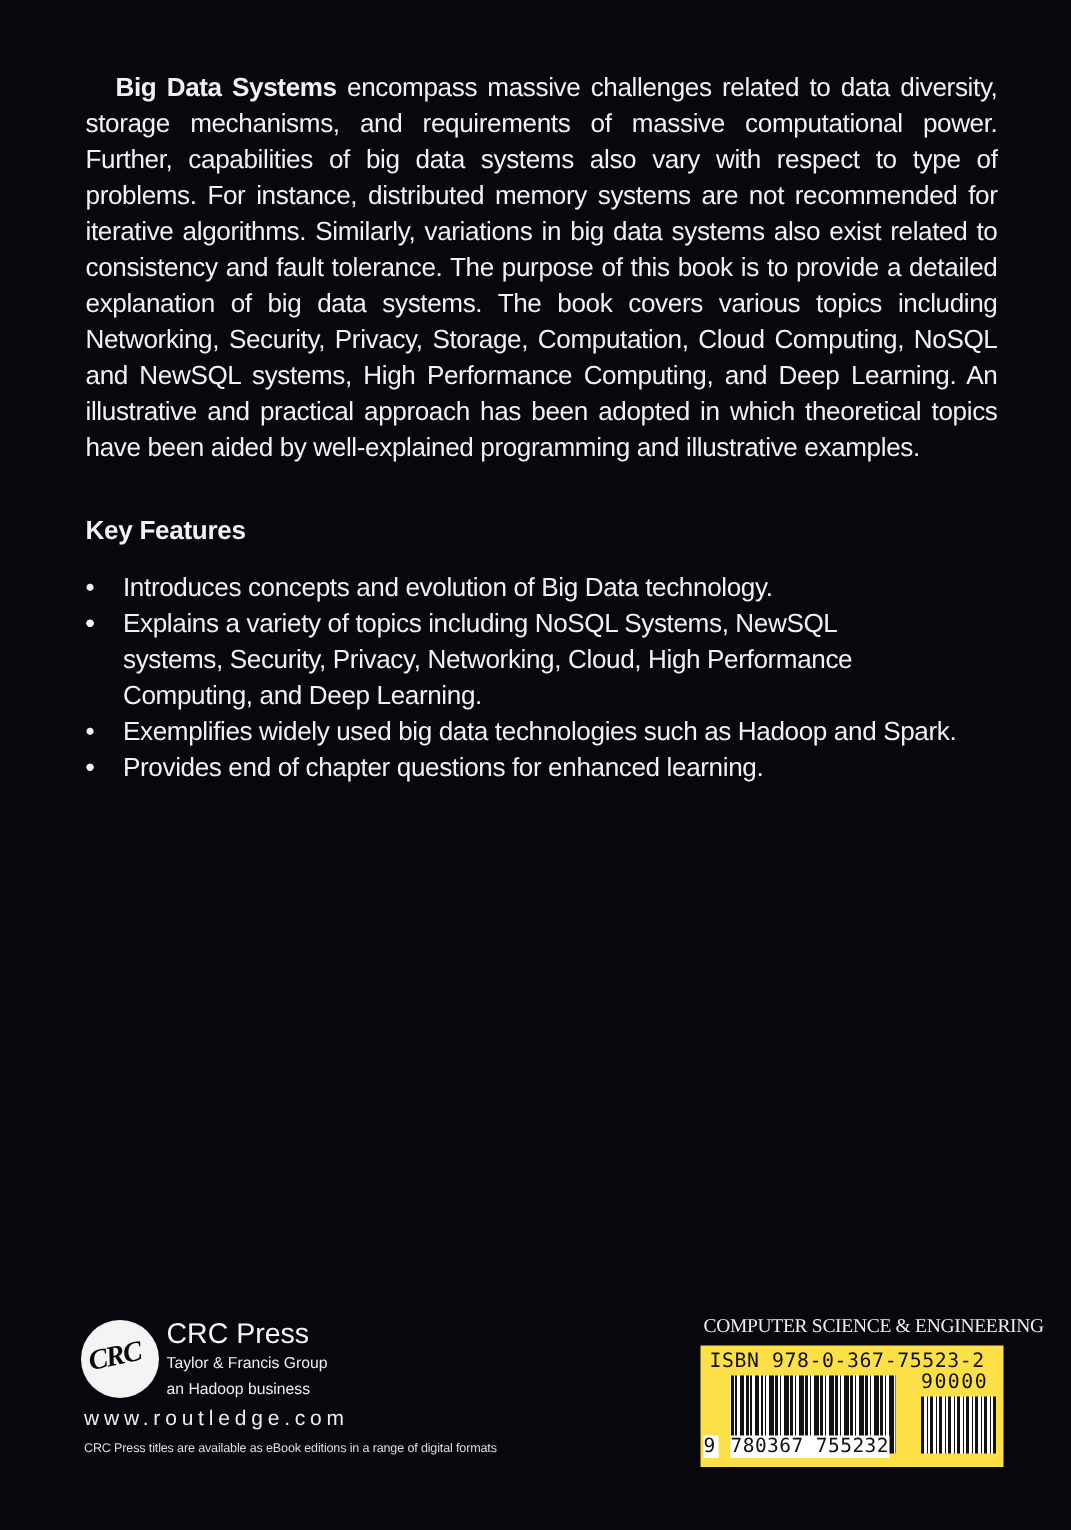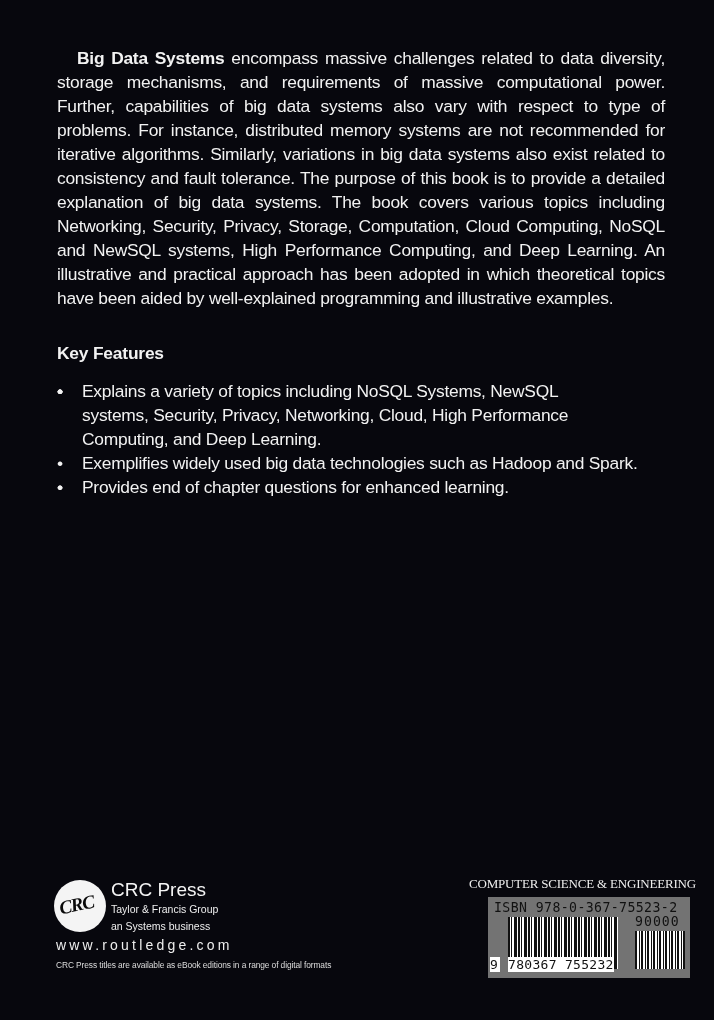--- a/index.html
+++ b/index.html
@@ -11,51 +11,51 @@
   ul.features li { position:relative; padding-left:25px; margin-bottom:0; }
   ul.features li .bullet { position:absolute; left:0; top:0; }
   .logo { position:absolute; left:54px; top:880px; width:52px; height:52px; border-radius:50%; background:#f4f4f4; }
   .logo span { position:absolute; left:5px; top:14px; color:#0a0a0a; font-family:"Liberation Serif", serif; font-style:italic; font-weight:bold; font-size:19px; transform:rotate(-12deg); letter-spacing:-1px; }
   .pub-name { position:absolute; left:111px; top:879px; font-size:19px; color:#f4f4f4; }
   .pub-group { position:absolute; left:111px; top:903px; font-size:10.5px; font-weight:normal; color:#eee; }
   .pub-inf { position:absolute; left:111px; top:920px; font-size:10.5px; color:#eee; }
   .pub-url { position:absolute; left:56px; top:937px; font-size:14px; letter-spacing:3.2px; color:#eee; }
   .pub-note { position:absolute; left:56px; top:960px; font-size:8.4px; color:#ddd; letter-spacing:-0.1px; }
   .subject { position:absolute; left:469px; top:876px; font-size:13px; color:#eee; letter-spacing:-0.2px;font-family:Liberation Serif, serif; }
-  .barcode-box { position:absolute; left:488px; top:897px; width:202px; height:81px; background:#737373; color:#111; font-family:"DejaVu Sans Mono", monospace; }
+  .barcode-box { position:absolute; left:467px; top:897px; width:202px; height:81px; background:#fde047; color:#111; font-family:"DejaVu Sans Mono", monospace; }
   .isbn { position:absolute; left:6px; top:3px; font-size:13.2px; letter-spacing:0.4px; }
   .bars { position:absolute; left:20px; top:20px; width:110px; height:52px; background:repeating-linear-gradient(90deg,#111 0 2px,#fff 2px 3px,#111 3px 4px,#fff 4px 6px,#111 6px 9px,#fff 9px 10px); }
   .bars2 { position:absolute; left:147px; top:34px; width:50px; height:38px; background:repeating-linear-gradient(90deg,#111 0 2px,#fff 2px 4px,#111 4px 5px,#fff 5px 6px); }
   .ean { position:absolute; left:2px; top:60px; font-size:13px; background:#fff; padding-right:2px; letter-spacing:0.3px; }
   .ean-digits { position:absolute; left:20px; top:60px; font-size:13px; background:#fff; letter-spacing:0.3px;}
   .price { position:absolute; left:147px; top:17px; font-size:13.2px; letter-spacing:1px; }
 </style>
 </head>
 <body>
 
 <div class="blurb"><b>Big Data Systems</b><span> encompass massive challenges related to data diversity, storage mechanisms, and requirements of massive computational power. Further, capabilities of big data systems also vary with respect to type of problems. For instance, distributed memory systems are not recommended for iterative algorithms. Similarly, variations in big data systems also exist related to consistency and fault tolerance. The purpose of this book is to provide a detailed explanation of big data systems. The book covers various topics including Networking, Security, Privacy, Storage, Computation, Cloud Computing, NoSQL and NewSQL systems, High Performance Computing, and Deep Learning. An illustrative and practical approach has been adopted in which theoretical topics have been aided by well-explained programming and illustrative examples.</span></div>
 
 <div class="kf-title">Key Features</div>
 
 <ul class="features">
-  <li><span class="bullet">•</span></li>
+  <li><span class="bullet">•</span><span>Introduces concepts and evolution of Big Data technology.</span></li>
   <li><span class="bullet">•</span></li>
   <li><span class="bullet">•</span></li>
   <li style="padding-right:40px"><span class="bullet">•</span><span>Explains a variety of topics including NoSQL Systems, NewSQL systems, Security, Privacy, Networking, Cloud, High Performance Computing, and Deep Learning.</span></li>
   <li><span class="bullet">•</span><span>Exemplifies widely used big data technologies such as Hadoop and Spark.</span></li>
   <li><span class="bullet">•</span></li>
   <li><span class="bullet">•</span><span>Provides end of chapter questions for enhanced learning.</span></li>
 </ul>
 
 <div class="logo">
     <span>CRC</span>
   </div>
 <div class="pub-name">CRC Press</div>
 <div class="pub-group">Taylor &amp; Francis Group</div>
-<div class="pub-inf">an Systems business</div>
+<div class="pub-inf">an Hadoop business</div>
 <div class="pub-url">www.routledge.com</div>
 <div class="pub-note">CRC Press titles are available as eBook editions in a range of digital formats</div>
 
 <div class="subject">COMPUTER SCIENCE &amp; ENGINEERING</div>
 <div class="barcode-box">
   <div class="isbn">ISBN 978-0-367-75523-2</div>
   <div class="bars"></div>
   <div class="price">90000</div>
   <div class="bars2"></div>
   <div class="ean">9</div>

